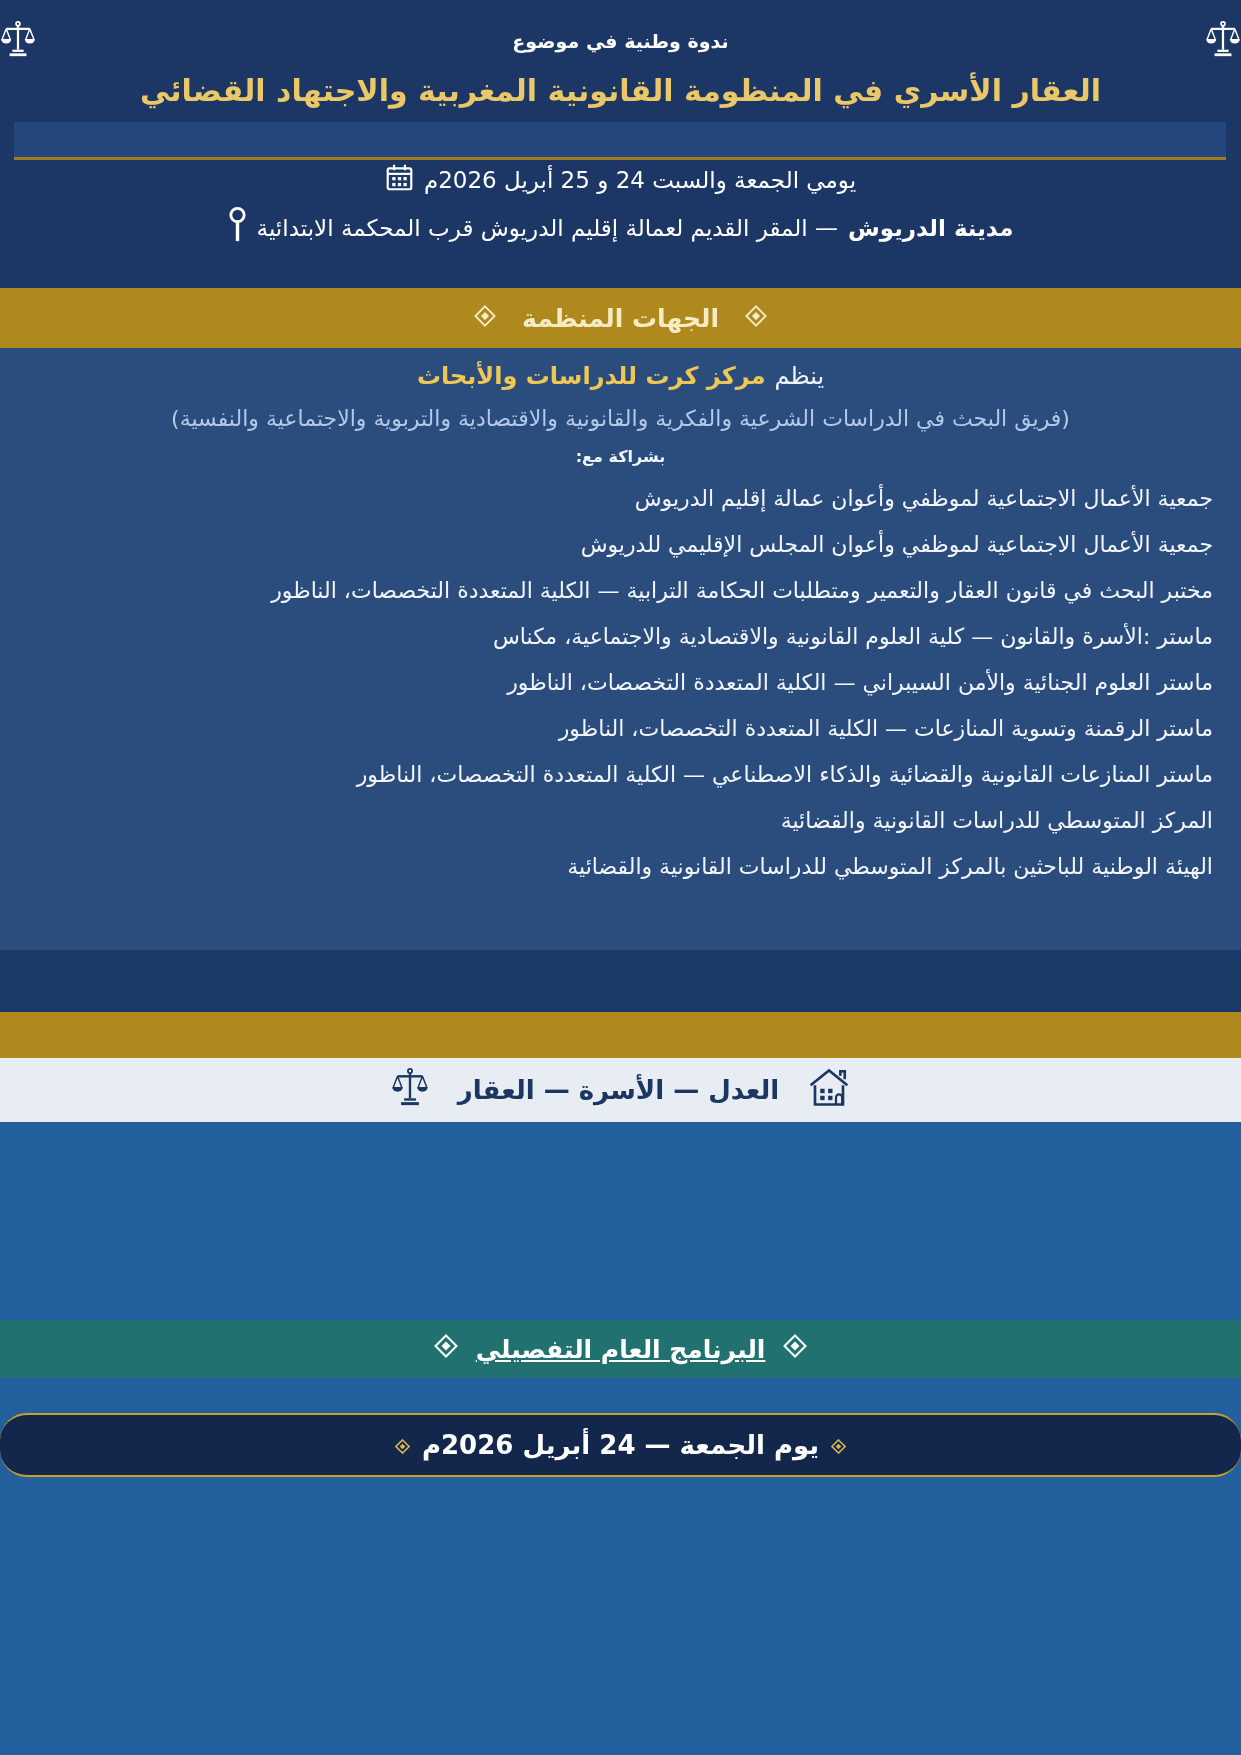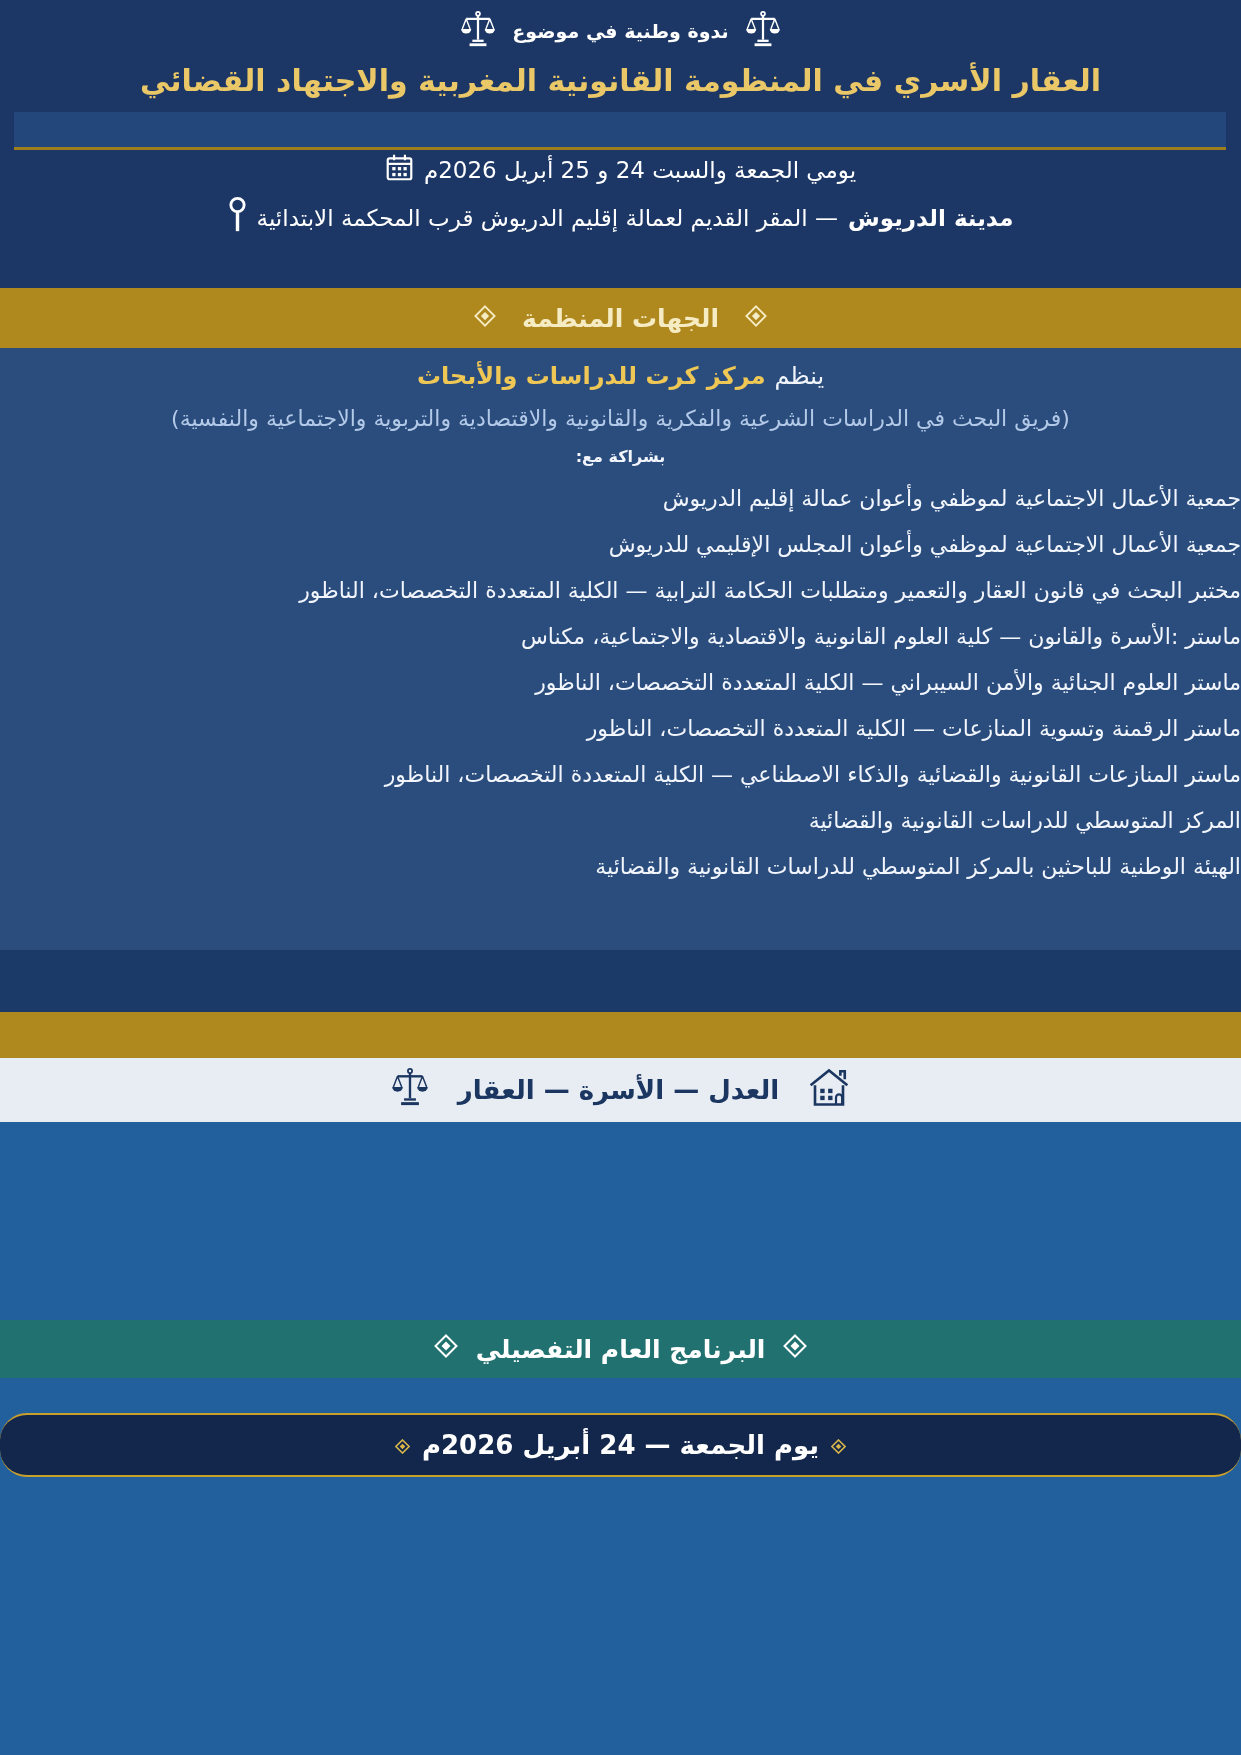--- a/index.html
+++ b/index.html
@@ -17,23 +17,23 @@
   }
   
   .hero {
     height: 288px;
     background: #1C3765;
     color: #FFFFFF;
     text-align: center;
     overflow: hidden;
   }
   .kicker {
-    padding-top: 10px;
-    display: flex;
-    justify-content: center;
+    padding-top: 20px;
+    display: flex;
+    justify-content: space-between;
     align-items: center;
     gap: 16px;
     font-size: 19px;
     font-weight: 700;
   }
   .kicker .icon { color: #FFFFFF; }
   .hero h1 {
     margin-top: 8px;
     font-size: 30px;
     line-height: 1.4;
@@ -95,20 +95,21 @@
   .partner-label {
     margin-top: 16px;
     font-size: 16px;
     font-weight: 700;
   }
   .partners {
     margin-top: 10px;
     list-style: none;
     text-align: right;
     padding-left: 0;
+    padding-right: 28px;
   }
   .partners li {
     font-size: 22px;
     line-height: 46px;
     white-space: nowrap;
   }
   
   .navy-strip { height: 62px; background: #1C3A68; }
   .theme-band {
     height: 64px;
@@ -127,20 +128,21 @@
   .teal-banner {
     height: 58px;
     background: #217170;
     color: #FFFFFF;
     display: flex;
     justify-content: center;
     align-items: center;
     gap: 18px;
     font-size: 25px;
     font-weight: 700;
+    text-decoration: underline;
   }
   .day-banner {
     height: 64px;
     background: #13264B;
     border-top: 2px solid #C8A02C;
     border-bottom: 2px solid #C8A02C;
     color: #FFFFFF;
     display: flex;
     justify-content: center;
     align-items: center;

